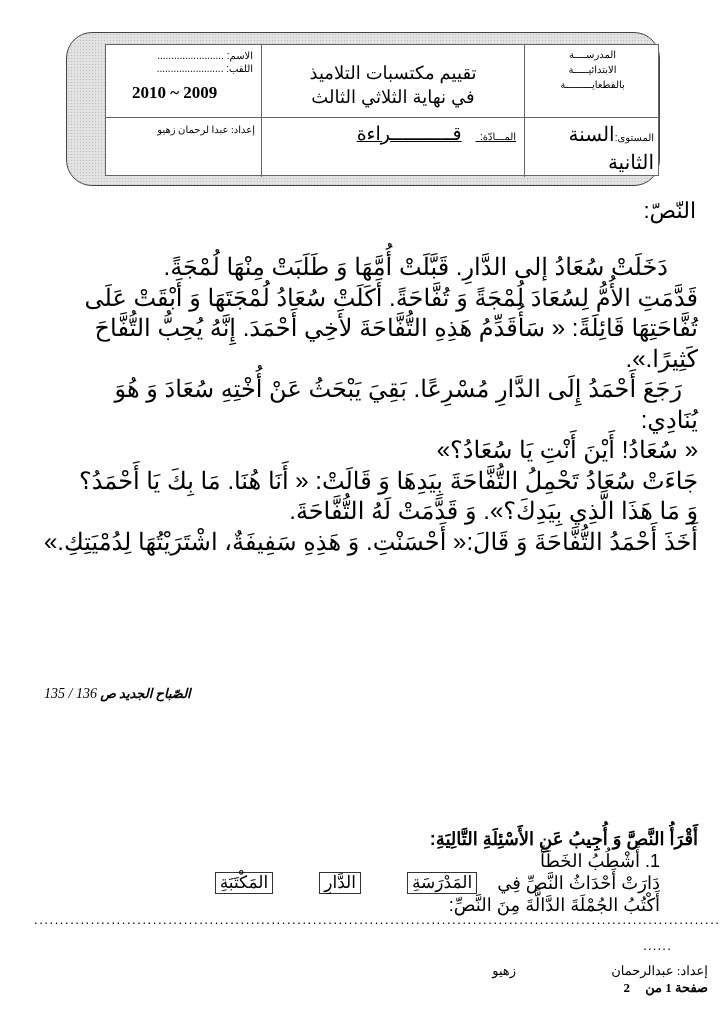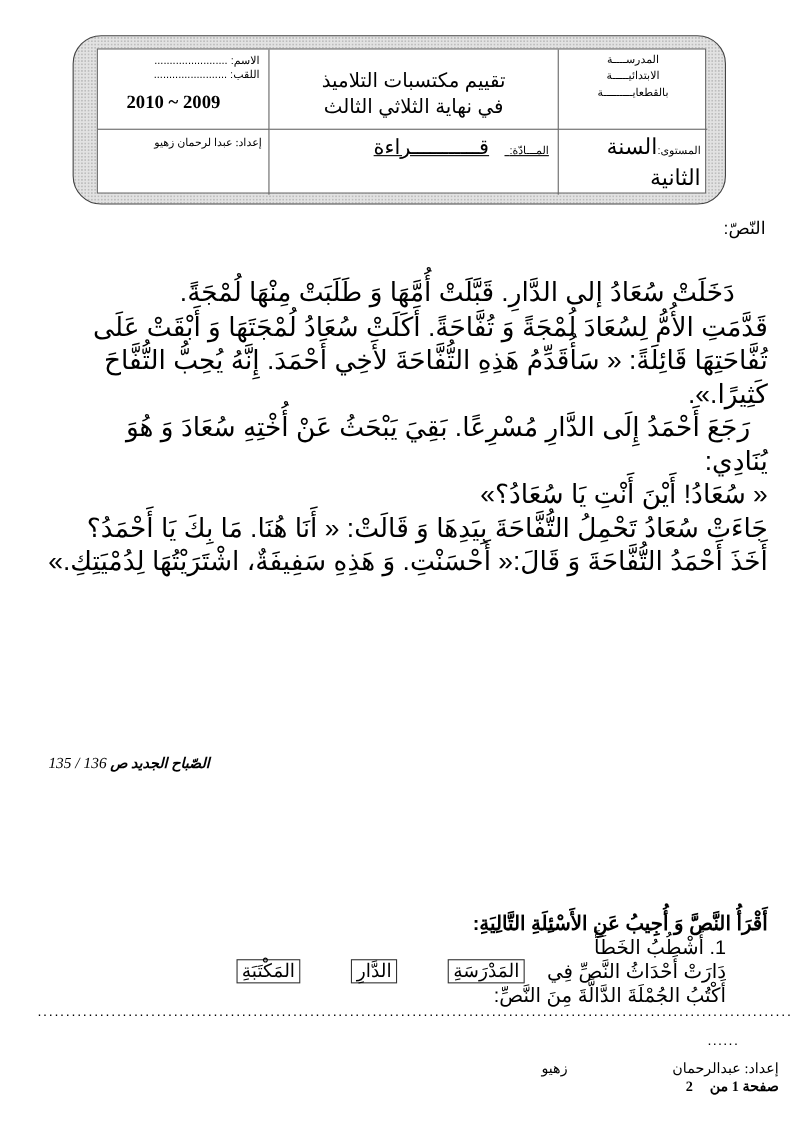--- a/index.html
+++ b/index.html
@@ -9,21 +9,21 @@
     }
     .frame {
       position: absolute; left: 66px; top: 32px; width: 594px; height: 154px;
       border: 1.5px solid #444; border-radius: 26px;
       background-color: #e2e2e2;
       background-image: radial-gradient(#bdbdbd 0.7px, transparent 0.8px);
       background-size: 3px 3px;
       box-sizing: border-box;
     }
     .hdr-table {
-      position: absolute; left: 88px; top: 44px; width: 554px; height: 132px;
+      position: absolute; left: 105px; top: 44px; width: 554px; height: 132px;
       border: 1px solid #666; background: #fff; box-sizing: border-box;
       display: grid; grid-template-columns: 156px 263px 135px; grid-template-rows: 73px 59px;
       direction: ltr;
     }
     .cell { border-right: 1px solid #666; border-bottom: 1px solid #666; position: relative; box-sizing: border-box; }
     .cell.lastcol { border-right: none; }
     .cell.lastrow { border-bottom: none; }
     .name-cell { direction: rtl; padding: 4px 8px 0 8px; }
     .small-line { font-size: 10px; font-family: "Liberation Sans", sans-serif; line-height: 13px; white-space: nowrap; }
     .small-line .dots { letter-spacing: 0.5px; }
@@ -32,21 +32,21 @@
     .school-cell { direction: rtl; text-align: center; font-family: "Liberation Sans", sans-serif; font-size: 10px; line-height: 15px; padding-top: 2px; }
     .prep-cell { direction: rtl; font-family: Liberation Serif, serif; font-size: 10px; padding: 6px 6px 0 0; }
     .subject-cell { direction: rtl; font-family: "Liberation Sans", sans-serif; padding: 4px 8px 0 0; white-space: nowrap; text-decoration: underline; }
     .subject-cell .lbl { font-size: 10px; }
     .subject-cell .val { font-size: 19px; margin-right: 14px; letter-spacing: 2px; }
     .level-cell { direction: rtl; font-family: "Liberation Sans", sans-serif; padding: 4px 6px 0 0; line-height: 24px; }
     .level-cell .lbl { font-size: 10px; }
     .level-cell .val { font-size: 20px; }
 
     .rtl { direction: rtl; font-family: "DejaVu Sans", sans-serif; }
-    .text-label { position: absolute; right: 24px; top: 198px; font-size: 16px; font-family: "Liberation Sans", sans-serif; margin-left: 24px; }
+    .text-label { position: absolute; right: 24px; top: 198px; font-size: 22px; font-family: "Liberation Sans", sans-serif; margin-left: 24px; }
     .story { position: absolute; right: 22px; top: 252px; width: 680px; font-family: "Liberation Sans", sans-serif; font-size: 24px; line-height: 30.5px; text-align: right; }
     .story p { margin: 0; }
     .story .indent1 { padding-right: 30px; }
     .story .indent2 { padding-right: 16px; }
     .source { position: absolute; left: 44px; top: 686px; direction: rtl; font-family: "Liberation Serif", serif; font-weight: bold; font-size: 13px; white-space: nowrap; font-style: italic; }
     .source .pg { font-weight: normal; font-size: 14px; }
 
     .questions { position: absolute; right: 22px; top: 828px; width: 660px; font-family: "Liberation Sans", sans-serif; text-align: right; }
     .q-heading { font-weight: bold; font-size: 18px; line-height: 22px; }
     .q-line { font-size: 18px; line-height: 22px; }
@@ -110,20 +110,21 @@
 
 <div class="story rtl">
   <p class="indent1">دَخَلَتْ سُعَادُ إلى الدَّارِ. قَبَّلَتْ أُمَّهَا وَ طَلَبَتْ مِنْهَا لُمْجَةً.</p>
   <p>قَدَّمَتِ الأُمُّ لِسُعَادَ لُمْجَةً وَ تُفَّاحَةً. أَكَلَتْ سُعَادُ لُمْجَتَهَا وَ أَبْقَتْ عَلَى</p>
   <p>تُفَّاحَتِهَا قَائِلَةً: « سَأُقَدِّمُ هَذِهِ التُّفَّاحَةَ لأَخِي أَحْمَدَ. إِنَّهُ يُحِبُّ التُّفَّاحَ</p>
   <p>كَثِيرًا.».</p>
   <p class="indent2">رَجَعَ أَحْمَدُ إِلَى الدَّارِ مُسْرِعًا. بَقِيَ يَبْحَثُ عَنْ أُخْتِهِ سُعَادَ وَ هُوَ</p>
   <p>يُنَادِي:</p>
   <p>« سُعَادُ! أَيْنَ أَنْتِ يَا سُعَادُ؟»</p>
   <p>جَاءَتْ سُعَادُ تَحْمِلُ التُّفَّاحَةَ بِيَدِهَا وَ قَالَتْ: « أَنَا هُنَا. مَا بِكَ يَا أَحْمَدُ؟</p>
+  <p>وَ مَا هَذَا الَّذِي بِيَدِكَ؟». وَ قَدَّمَتْ لَهُ التُّفَّاحَةَ.</p>
   <p>أَخَذَ أَحْمَدُ التُّفَّاحَةَ وَ قَالَ:« أَحْسَنْتِ. وَ هَذِهِ سَفِيفَةٌ، اشْتَرَيْتُهَا لِدُمْيَتِكِ.»</p>
 </div>
 
 <div class="source">
   <span>الصّباح الجديد ص</span>
   <span class="pg">136 / 135</span>
 </div>
 
 <div class="questions rtl">
   <div class="q-heading">أَقْرَأُ النَّصَّ وَ أُجِيبُ عَنِ الأَسْئِلَةِ التَّالِيَةِ:</div>

